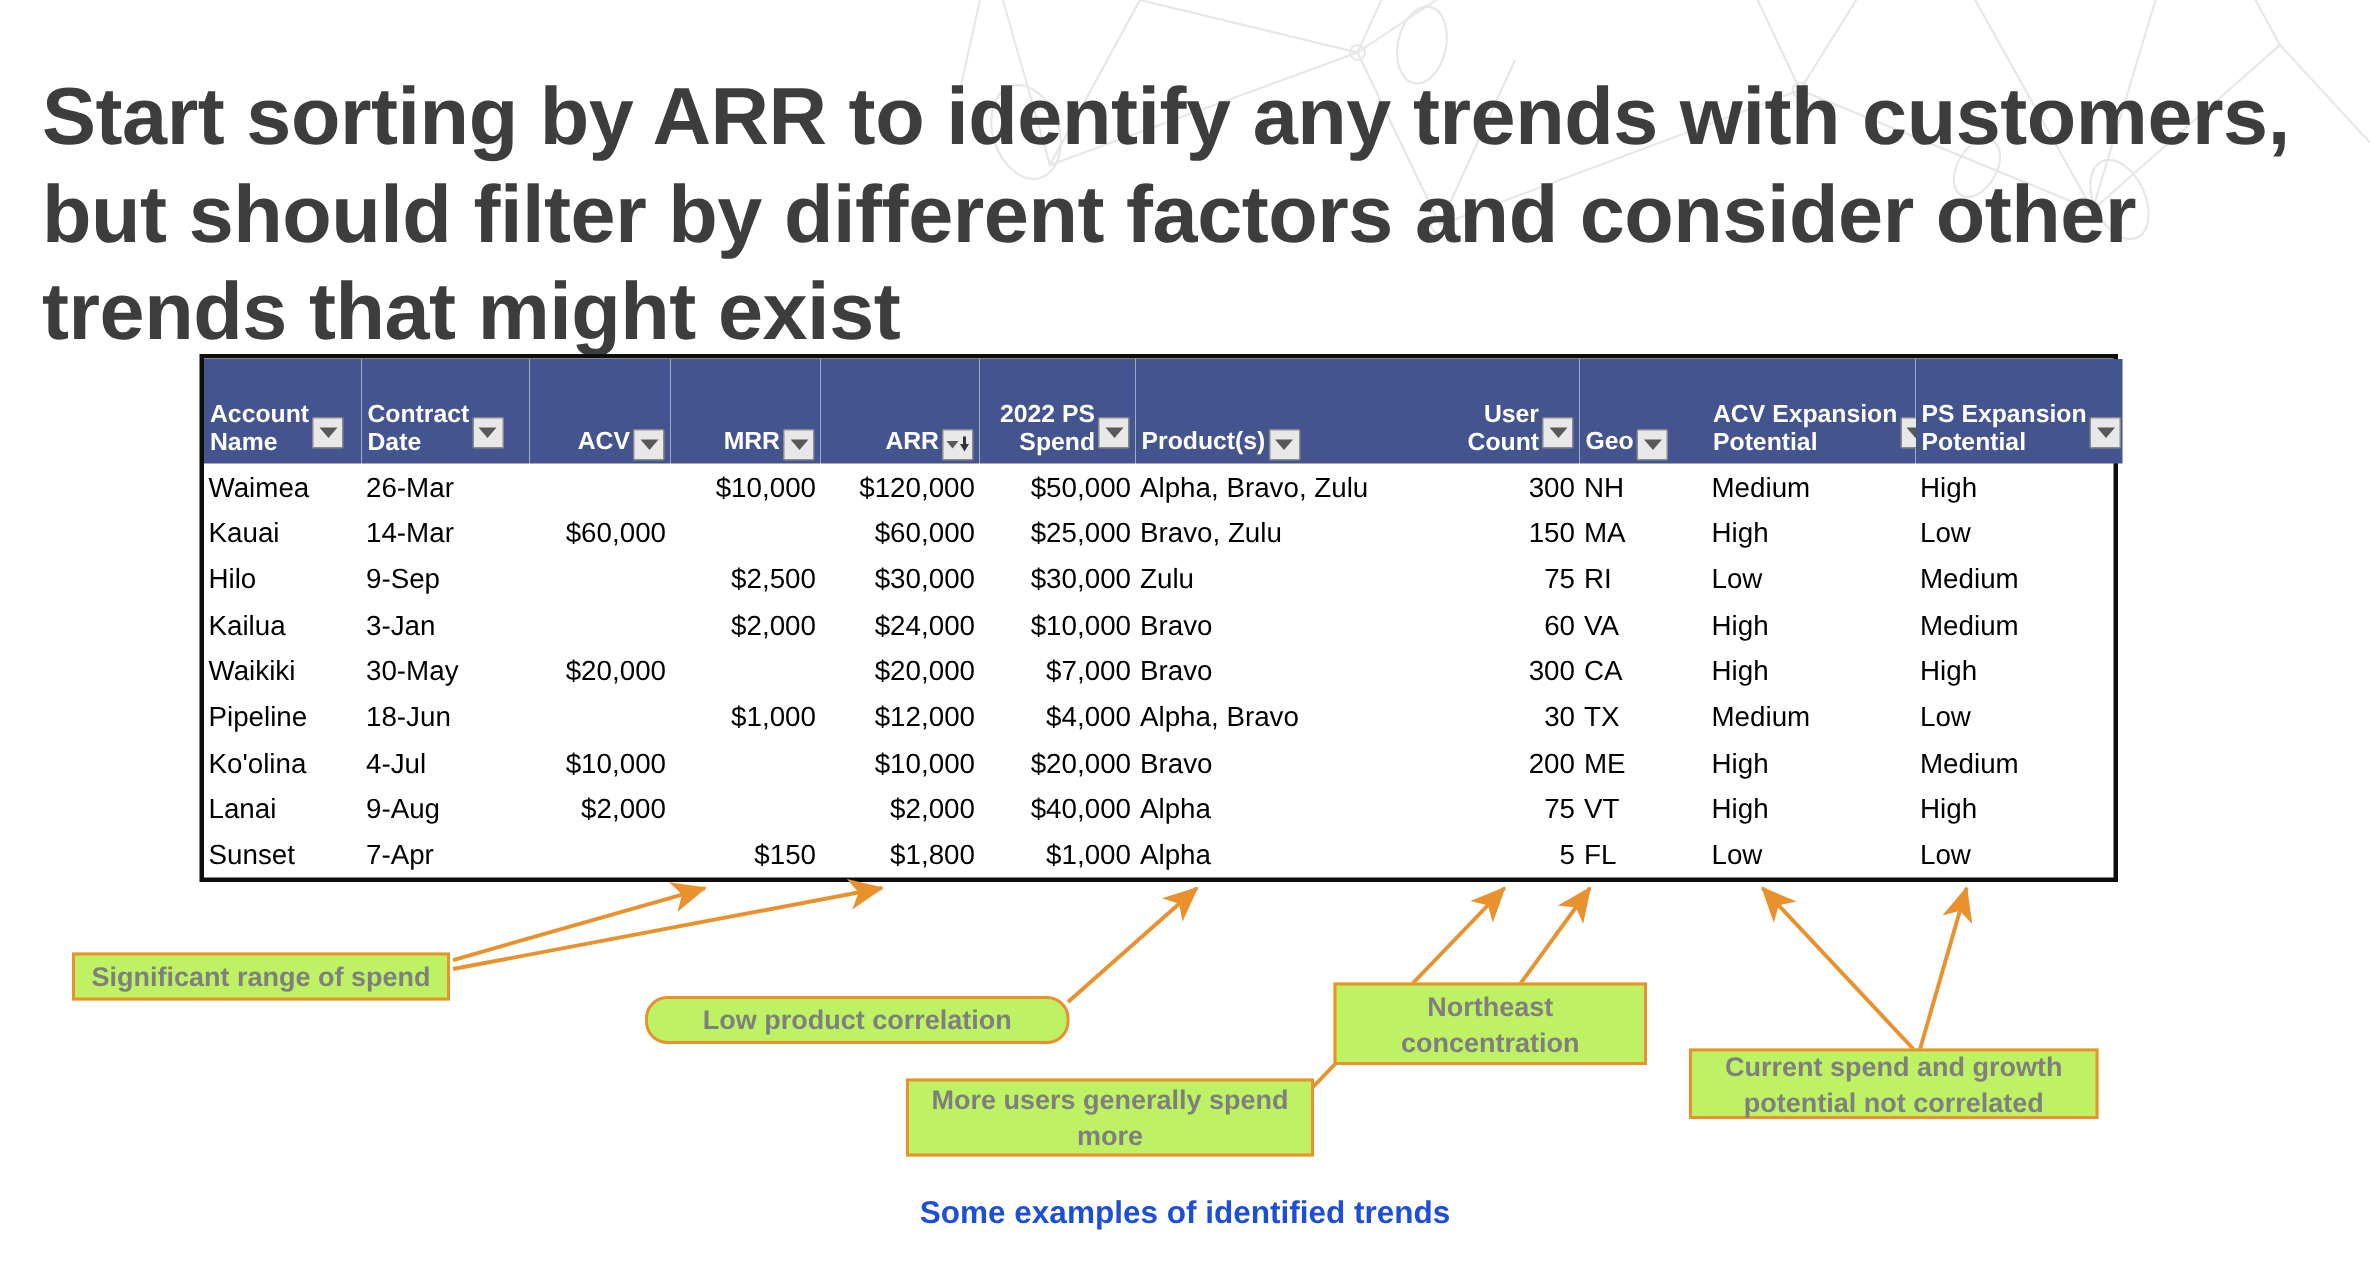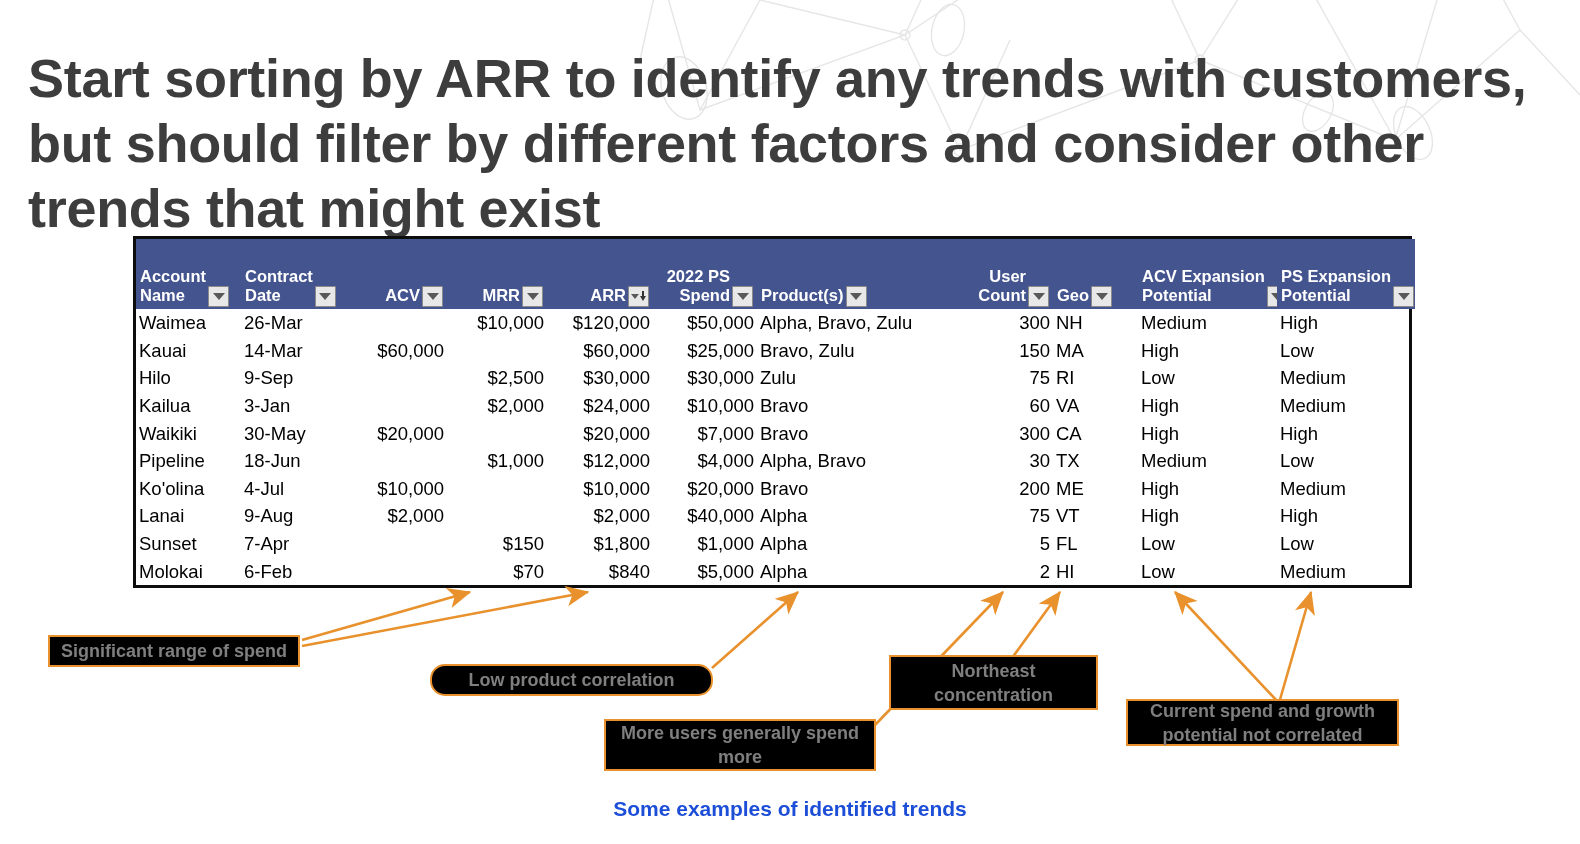--- a/index.html
+++ b/index.html
@@ -73,21 +73,21 @@
     font-weight: bold;
     padding: 0 4px 4px 4px;
     vertical-align: bottom;
     border: none;
     white-space: nowrap;
     position: relative;
   }
 
   .th-inner {
     display: flex;
-    align-items: flex-end;
+    align-items: center;
     justify-content: flex-end;
     gap: 1px;
     margin-top: 12px;
   }
   .th-inner.left  { justify-content: flex-start; }
 
   .th-label {
     display: block;
     text-align: right;
     line-height: 19px;
@@ -161,21 +161,21 @@
   td.c-date  { padding-left: 5px; }
   td.c-prod  { padding-left: 20px; }
   td.c-geo   { padding-left: 9px; }
   td.c-acve  { padding-left: 16px; }
   td.c-pse   { padding-left: 16px; }
 
   
   .callout {
     position: absolute;
     border: 2px solid #E8912D;
-    background: #000000;
+    background: #bef264;
     color: #7f7f7f;
     font-size: 18px;
     font-weight: bold;
     display: flex;
     align-items: center;
     justify-content: center;
     text-align: center;
     line-height: 24px;
     padding: 4px 8px;
     z-index: 5;
@@ -473,33 +473,20 @@
             <td class="num"></td>
             <td class="num">$150</td>
             <td class="num">$1,800</td>
             <td class="num">$1,000</td>
             <td class="txt c-prod">Alpha</td>
             <td class="num">5</td>
             <td class="txt c-geo">FL</td>
             <td class="txt c-acve">Low</td>
             <td class="txt c-pse">Low</td>
           </tr>
-          <tr>
-            <td class="txt c-name">Molokai</td>
-            <td class="txt c-date">6-Feb</td>
-            <td class="num"></td>
-            <td class="num">$70</td>
-            <td class="num">$840</td>
-            <td class="num">$5,000</td>
-            <td class="txt c-prod">Alpha</td>
-            <td class="num">2</td>
-            <td class="txt c-geo">HI</td>
-            <td class="txt c-acve">Low</td>
-            <td class="txt c-pse">Medium</td>
-          </tr>
         </tbody>
     </table>
   </div>
 
   <svg id="arrows" viewBox="0 0 1580 844" xmlns="http://www.w3.org/2000/svg">
     <defs>
       <marker id="ah" markerWidth="11" markerHeight="11" refX="8.5" refY="4" orient="auto" markerUnits="strokeWidth">
         <path d="M0,0 L9,4 L0,8 L2.4,4 Z" fill="#E8912D"></path>
       </marker>
     </defs>

